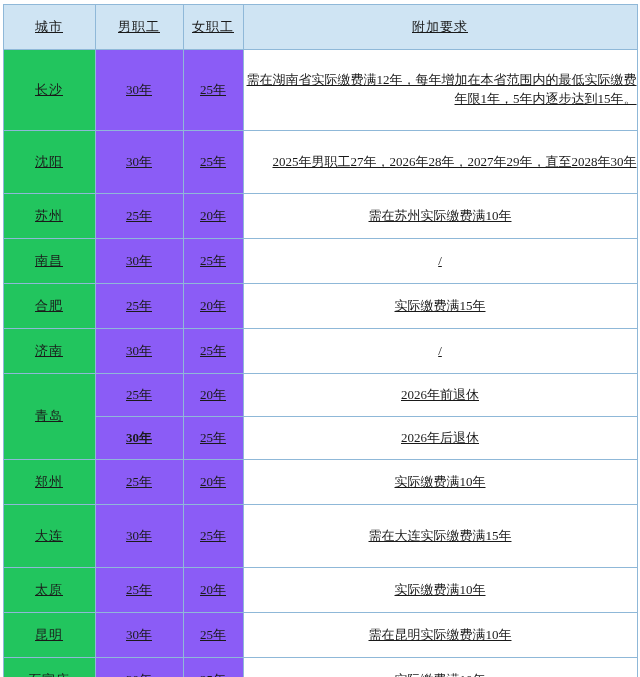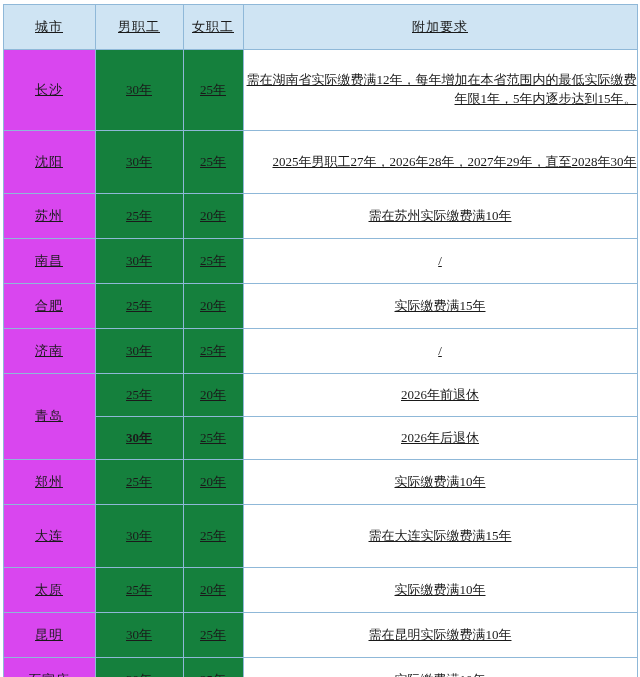--- a/index.html
+++ b/index.html
@@ -43,27 +43,27 @@
   col.c-extra { width: 394px; }
 
   thead th {
     background: #cfe4f3;
     font-weight: bold;
     font-size: 16px;
     height: 38px;
     letter-spacing: 1px;
   }
   td.city {
-    background: #d946ef;
+    background: #22c55e;
     font-weight: bold;
     font-size: 16px;
     letter-spacing: 1px;
   }
   td.val {
-    background: #15803d;
+    background: #8b5cf6;
     font-size: 15px;
   }
   td.val.bold { font-weight: bold; }
   td.extra {
     background: #ffffff;
     font-size: 15px;
     padding: 6px 10px;
     line-height: 1.55;
   }
   td.extra.multi {

